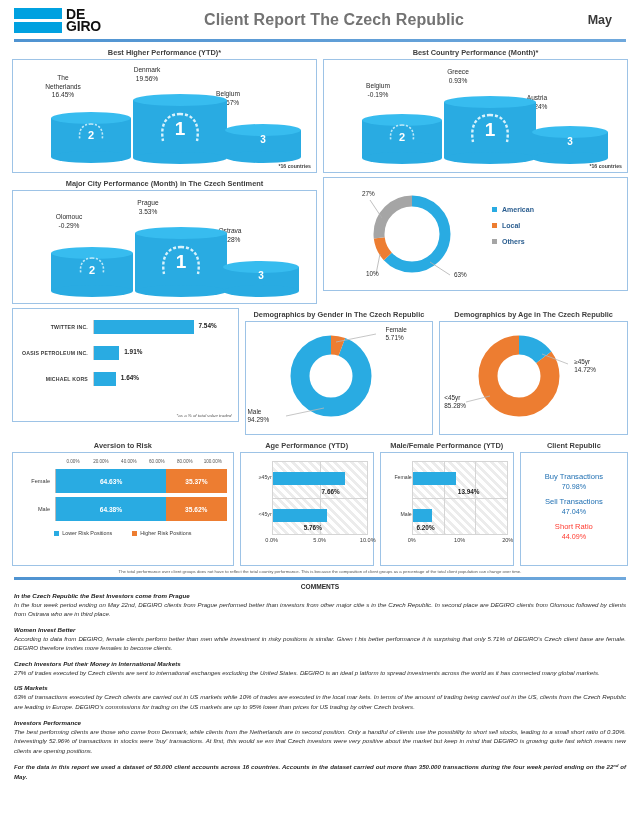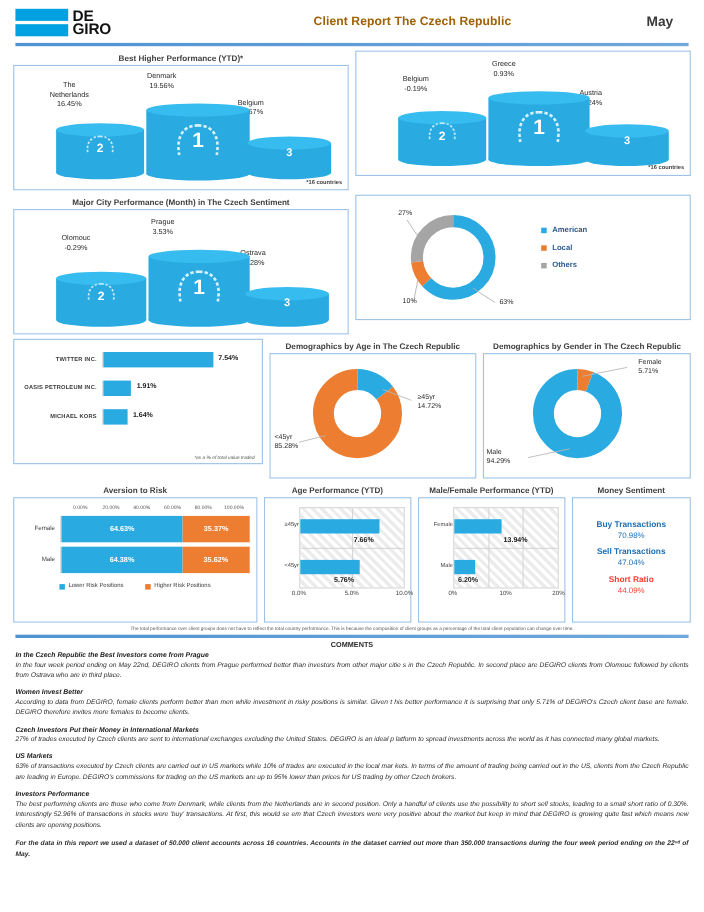--- a/index.html
+++ b/index.html
@@ -12,21 +12,21 @@
     overflow: hidden;
   }
   .page { position: relative; width:640px; height:829px; padding:0 8px; }
 
   
   .header { display:flex; align-items:center; height:38px; padding: 2px 6px 0 6px; }
   .logo { display:flex; align-items:center; gap:4px; width:190px; }
   .logo-bars { display:flex; flex-direction:column; gap:3px; }
   .logo-bar { width:48px; height:11px; background:#00A1E0; }
   .logo-text { display:flex; flex-direction:column; line-height:12px; font-weight:bold; font-size:14px; letter-spacing:-.2px; color:#111; }
-  .hdr-title { flex:1; text-align:center; font-size:11px; font-weight:bold; color:#a16207; letter-spacing:.1px;}
+  .hdr-title { flex:1; font-size:16px; font-weight:bold; color:#737373; letter-spacing:.1px;}
   .hdr-month { width:80px; text-align:right; font-size:12.5px; font-weight:bold; color:#3a3a3a; padding-right:14px;}
   .hdr-rule { height:3px; background:linear-gradient(to right,#4f93d1,#6fa8dc); margin:1px 6px 4px 6px;}
 
   
   .row { display:flex; gap:6px; padding:0 4px; }
   .panel { flex:1; }
   .panel-title { text-align:center; font-size:7.4px; font-weight:bold; color:#3f3f3f; padding:2px 0 2px; }
   .panel-box { border:1px solid #9dc3e6; background:#fff; position:relative; }
 
   
@@ -77,21 +77,21 @@
   .plot-grid { position:absolute; top:0; bottom:0; width:1px; background:#d5d5d5; }
   .plot-hr { position:absolute; left:0; right:0; height:1px; background:#d5d5d5; }
   .pbar { position:absolute; height:13px; background:#29ABE2; left:0; }
   .pbarlbl { position:absolute; font-size:6.4px; font-weight:bold; color:#222; }
   .pcat { position:absolute; font-size:5.2px; color:#3a3a3a; left:-25px; width:24px; text-align:right;}
   .plot-xaxis { position:relative; margin-left:26px; height:12px; }
   .plot-xaxis span { position:absolute; font-size:5.6px; color:#3a3a3a; transform:translateX(-50%); top:2px;}
 
   
   .sent { padding:5px 4px; height:112px; display:flex; flex-direction:column; justify-content:center; align-items:center; gap:1px;}
-  .sent h4 { margin:0; font-size:7.6px; font-weight:bold; color:#1F6FB2; }
+  .sent h4 { margin:0; font-size:7.6px; font-weight:normal; color:#1F6FB2; }
   .sent .v { font-size:7.2px; color:#1F6FB2; margin-bottom:5px; }
   .sent h4.red { color:#FF3B30; }
   .sent .v.red { color:#FF3B30; }
 
   
   .foot-note { text-align:center; font-size:4.3px; color:#555; padding:3px 10px 2px; }
   .foot-rule { height:2.5px; background:linear-gradient(to right,#4f93d1,#6fa8dc); margin:1px 6px 3px 6px;}
   .comments-title { text-align:center; font-size:6.6px; font-weight:bold; color:#2b2b2b; padding-bottom:2px;}
   .cmt { padding:0 6px; }
   .cmt h5 { margin:0 0 1px 0; font-size:6.2px; font-weight:bold; font-style:italic; color:#1a1a1a;}
@@ -161,20 +161,21 @@
               <div class="top"></div>
               <div class="bot"></div>
             <div class="rank" style="top:10px;font-size:10px;">3</div>
           </div>
           <div class="countnote">*16 countries</div>
         </div>
       </div>
     </div>
 
     <div class="panel">
+      <div class="panel-title">Best Country Performance (Month)*</div>
       <div class="panel-box">
         <div class="podium">
           <div class="pod-label" style="left:22px;top:22px;width:64px;">
             <div>Belgium</div>
             <div>-0.19%</div>
           </div>
           <div class="pod-label" style="left:98px;top:8px;width:72px;">
             <div>Greece</div>
             <div>0.93%</div>
           </div>
@@ -315,20 +316,44 @@
               </div>
           </div>
           <div class="hbar-row">
             <div class="hbar-name">MICHAEL KORS</div>
             <div class="hbar-track">
                 <div class="hbar-fill" style="width:16%"></div>
               <div class="hbar-val" style="left:19.5%">1.64%</div>
               </div>
           </div>
           <div class="footnote-r">*as a % of total value traded</div>
+        </div>
+      </div>
+    </div>
+
+    <div class="panel" style="flex:1.75;">
+      <div class="panel-title">Demographics by Gender in The Czech Republic</div>
+      <div class="panel-box">
+        <div class="donut-wrap">
+          <svg width="110" height="112" viewBox="0 0 110 112" style="position:absolute;left:30px;top:-2px;">
+            <g transform="translate(55,56)">
+              <circle r="31" fill="none" stroke="#29ABE2" stroke-width="19" stroke-dasharray="183.7 11.1" stroke-dashoffset="-11.1" transform="rotate(-90)"></circle>
+              <circle r="31" fill="none" stroke="#ED7D31" stroke-width="19" stroke-dasharray="11.1 183.7" transform="rotate(-90)"></circle>
+            </g>
+            <path d="M60 22 L100 14" stroke="#b8b8b8" stroke-width="0.8" fill="none"></path>
+            <path d="M48 88 L10 96" stroke="#b8b8b8" stroke-width="0.8" fill="none"></path>
+          </svg>
+          <div class="dlabel" style="left:140px;top:4px;text-align:left;line-height:8px;">
+            <div>Female</div>
+            <div>5.71%</div>
+          </div>
+          <div class="dlabel" style="left:2px;top:86px;text-align:left;line-height:8px;">
+            <div>Male</div>
+            <div>94.29%</div>
+          </div>
         </div>
       </div>
     </div>
 
     <div class="panel" style="flex:1.75;">
       <div class="panel-title">Demographics by Age in The Czech Republic</div>
       <div class="panel-box">
         <div class="donut-wrap">
           <svg width="110" height="112" viewBox="0 0 110 112" style="position:absolute;left:24px;top:-2px;">
             <g transform="translate(55,56)">
@@ -342,44 +367,20 @@
             <div>≥45yr</div>
             <div>14.72%</div>
           </div>
           <div class="dlabel" style="left:4px;top:72px;text-align:left;line-height:8px;">
             <div>&lt;45yr</div>
             <div>85.28%</div>
           </div>
         </div>
       </div>
     </div>
-
-    <div class="panel" style="flex:1.75;">
-      <div class="panel-title">Demographics by Gender in The Czech Republic</div>
-      <div class="panel-box">
-        <div class="donut-wrap">
-          <svg width="110" height="112" viewBox="0 0 110 112" style="position:absolute;left:30px;top:-2px;">
-            <g transform="translate(55,56)">
-              <circle r="31" fill="none" stroke="#29ABE2" stroke-width="19" stroke-dasharray="183.7 11.1" stroke-dashoffset="-11.1" transform="rotate(-90)"></circle>
-              <circle r="31" fill="none" stroke="#ED7D31" stroke-width="19" stroke-dasharray="11.1 183.7" transform="rotate(-90)"></circle>
-            </g>
-            <path d="M60 22 L100 14" stroke="#b8b8b8" stroke-width="0.8" fill="none"></path>
-            <path d="M48 88 L10 96" stroke="#b8b8b8" stroke-width="0.8" fill="none"></path>
-          </svg>
-          <div class="dlabel" style="left:140px;top:4px;text-align:left;line-height:8px;">
-            <div>Female</div>
-            <div>5.71%</div>
-          </div>
-          <div class="dlabel" style="left:2px;top:86px;text-align:left;line-height:8px;">
-            <div>Male</div>
-            <div>94.29%</div>
-          </div>
-        </div>
-      </div>
-    </div>
   </div>
 
   <div class="row" style="margin-top:4px;">
     <div class="panel" style="flex:2.15;">
       <div class="panel-title">Aversion to Risk</div>
       <div class="panel-box">
         <div class="stack-chart">
           <div class="axis-top">
             <span>0.00%</span>
             <span>20.00%</span>
@@ -457,21 +458,21 @@
           <div class="plot-xaxis">
             <span style="left:0%">0%</span>
             <span style="left:50%">10%</span>
             <span style="left:100%">20%</span>
           </div>
         </div>
       </div>
     </div>
 
     <div class="panel" style="flex:1.05;">
-      <div class="panel-title">Money Sentiment</div>
+      <div class="panel-title">Client Republic</div>
       <div class="panel-box">
         <div class="sent">
           <h4>Buy Transactions</h4>
           <div class="v">70.98%</div>
           <h4>Sell Transactions</h4>
           <div class="v">47.04%</div>
           <h4 class="red">Short Ratio</h4>
           <div class="v red">44.09%</div>
         </div>
       </div>

